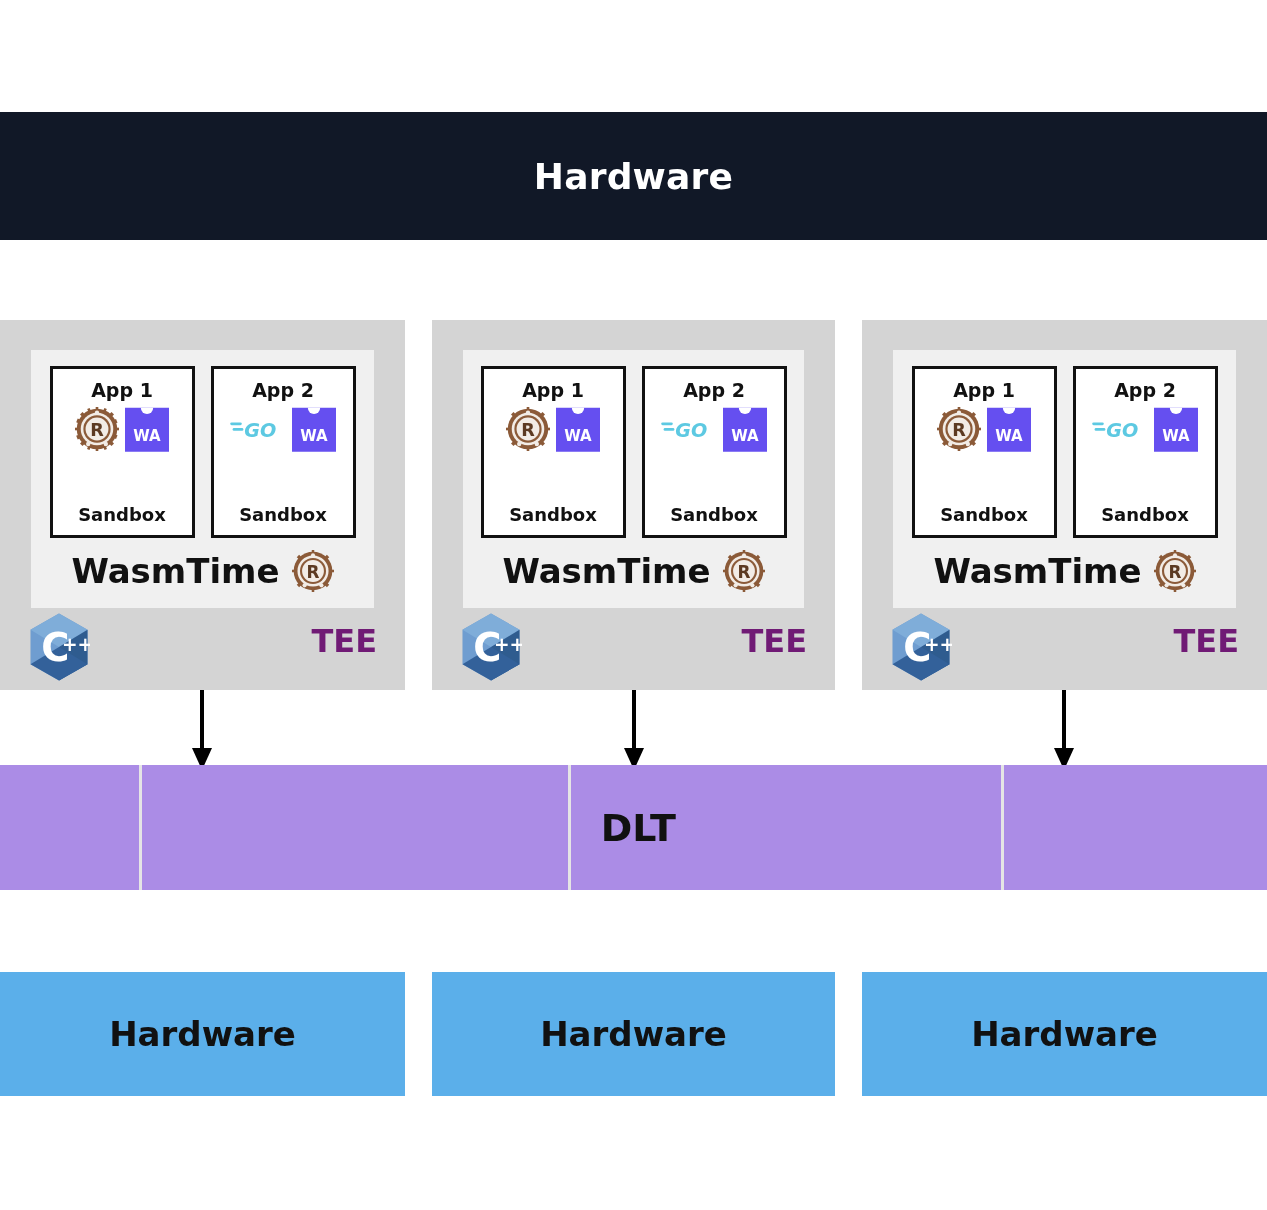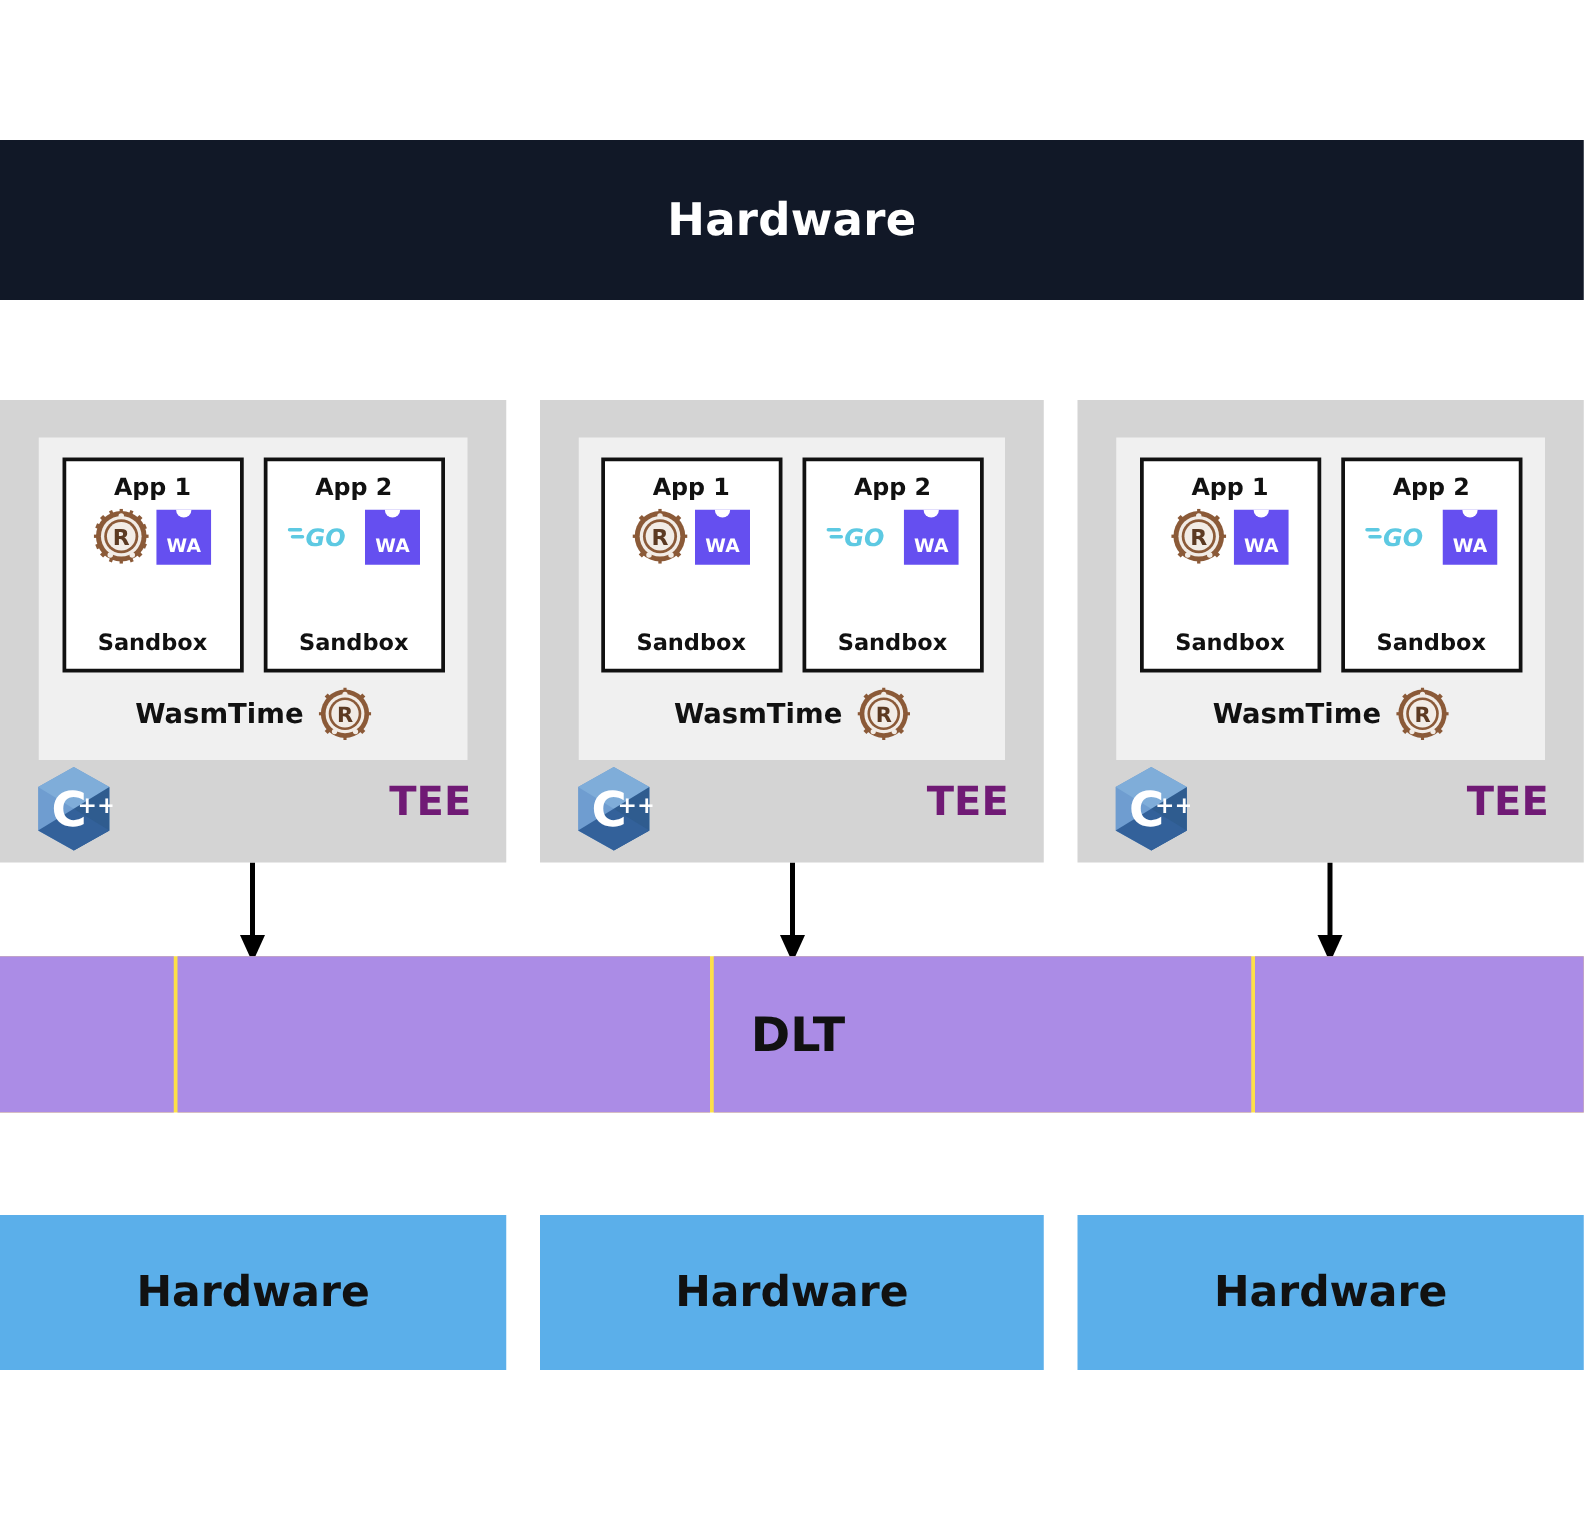--- a/index.html
+++ b/index.html
@@ -140,21 +140,21 @@
     left: 0;
     right: 0;
     bottom: 8px;
     height: 58px;
     display: flex;
     align-items: center;
     justify-content: center;
     gap: 12px;
   }
   .wasmtime-label {
-    font-size: 22px;
+    font-size: 34px;
     font-weight: bold;
     color: #111111;
   }
 
   
   .tee-footer {
     position: absolute;
     left: 0;
     right: 0;
     bottom: 0;
@@ -184,21 +184,21 @@
   .arrow.a1 { left: 622px;  top: 690px; }
   .arrow.a2 { left: 1052px; top: 690px; }
 
   
   .dlt-strip {
     position: absolute;
     left: 0;
     top: 765px;
     width: 1267px;
     height: 125px;
-    background: #fde047;
+    background: #e5e5e5;
     display: flex;
   }
   .dlt-seg {
     background: #ab8ce6;
     height: 125px;
     display: flex;
     align-items: center;
   }
   .dlt-seg.s0 { width: 139px; margin-right: 3px; }
   .dlt-seg.s1 { width: 427px; margin-right: 3px; }

